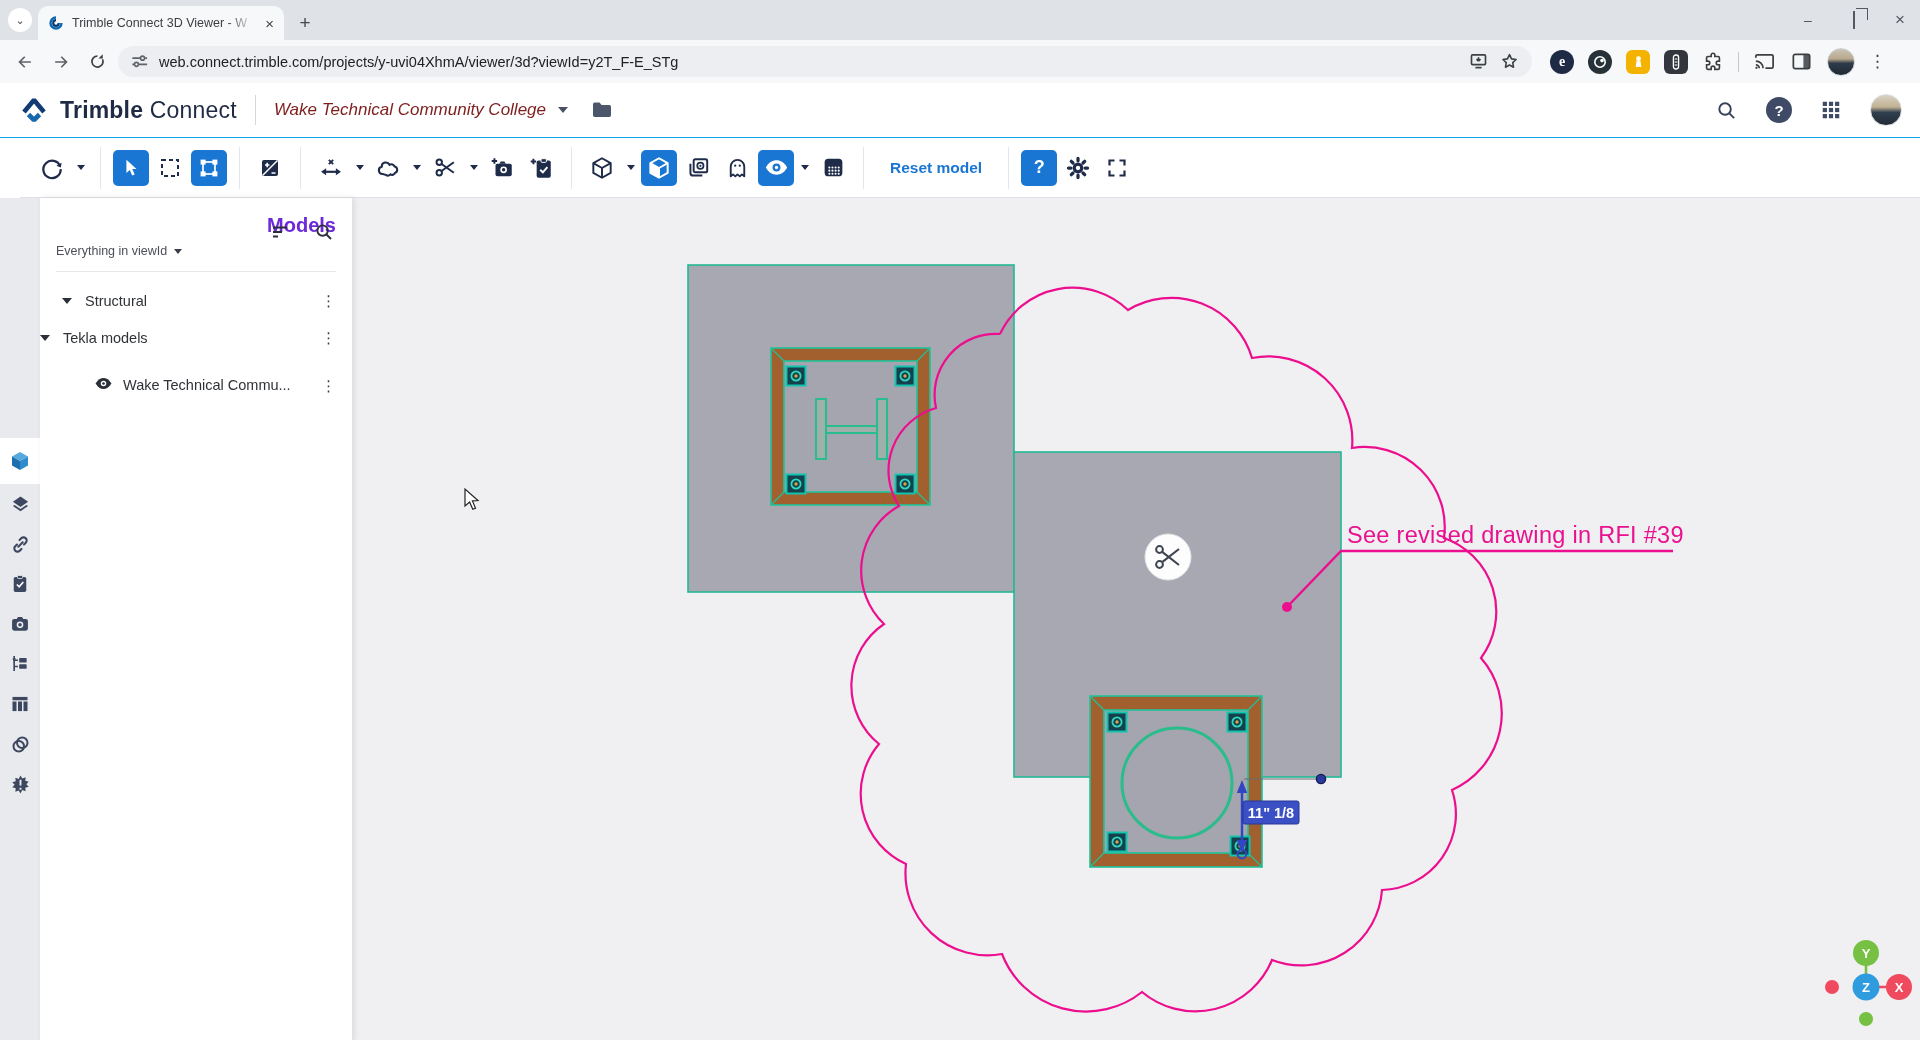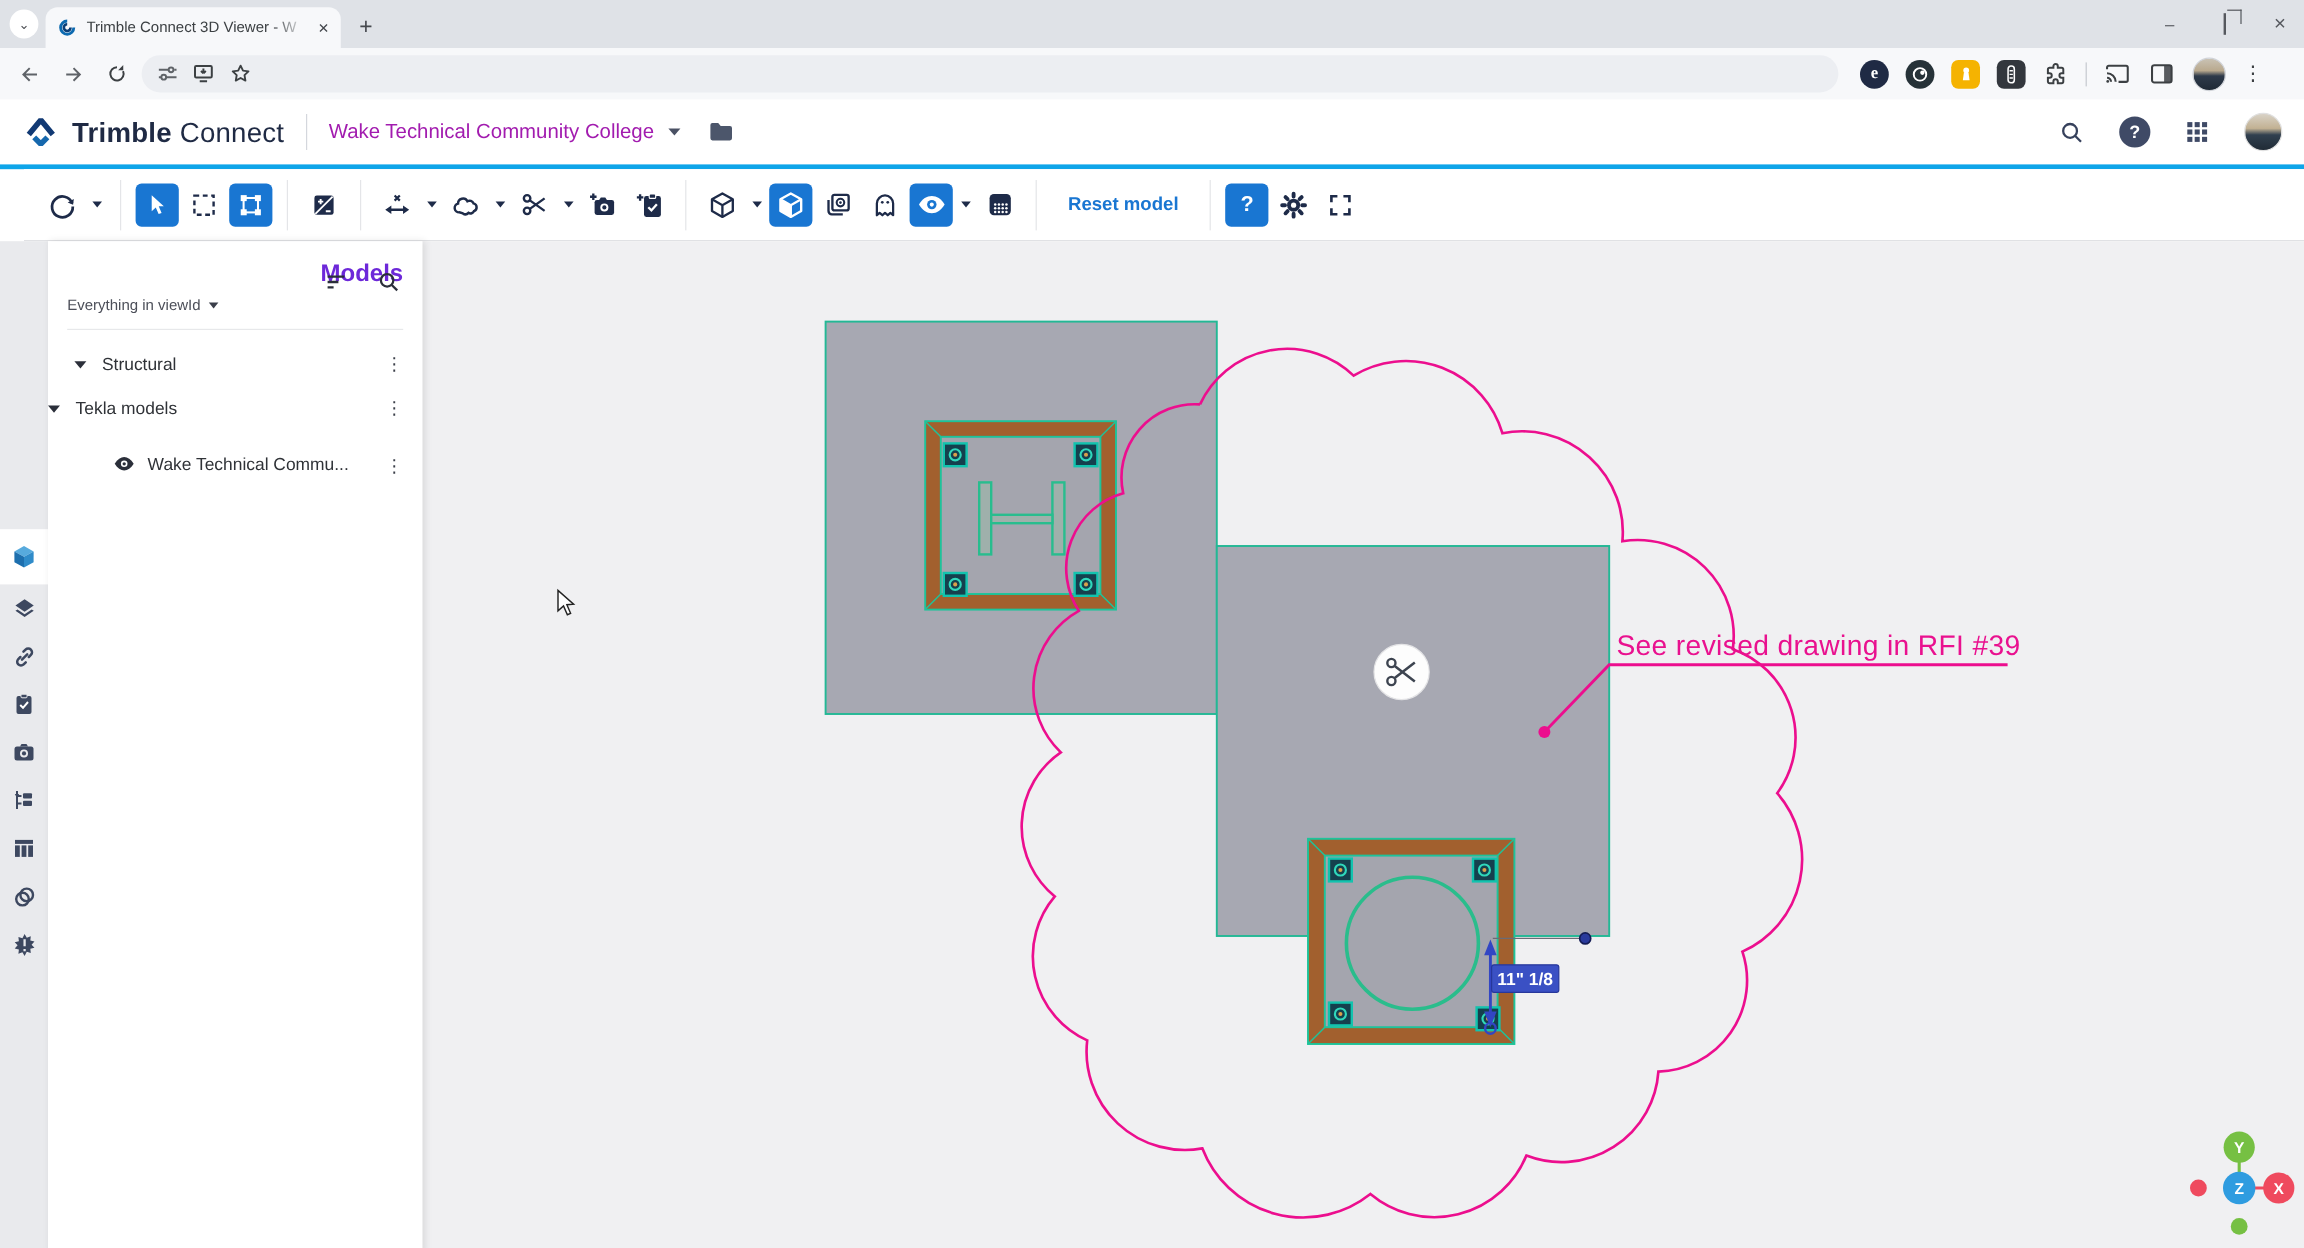--- a/index.html
+++ b/index.html
@@ -25,26 +25,26 @@
   .navbtn{width:30px;height:30px;display:flex;align-items:center;justify-content:center;border-radius:50%;}
   .omnibox{flex:1;max-width:1390px;height:31px;background:#eceef2;border-radius:16px;display:flex;
       align-items:center;padding:0 12px;gap:10px;}
   .url-text{flex:1;font-size:14.5px;color:#202124;white-space:nowrap;overflow:hidden;}
   .extrow{display:flex;align-items:center;gap:14px;margin-left:12px;margin-right:4px;}
   .extbadge{width:24px;height:24px;border-radius:6px;display:flex;align-items:center;justify-content:center;}
   .ext-sep{width:1px;height:20px;background:#c5c9cf;}
   .avatar-sm{width:26px;height:26px;border-radius:50%;
       background:linear-gradient(180deg,#c9c2b4 0%,#b9a98e 38%,#2e3a4a 55%,#1f2935 100%);border:1px solid #d0d3d8;}
   
-  .appheader{height:54px;background:#fff;border-bottom:4px solid #0ea5e9;display:flex;align-items:center;padding:0 18px;}
+  .appheader{height:54px;background:#fff;border-bottom:1px solid #0ea5e9;display:flex;align-items:center;padding:0 18px;}
   .brand{display:flex;align-items:center;gap:10px;}
   .wordmark{font-size:23px;color:#1f2a44;letter-spacing:.2px;}
   .wordmark b{font-weight:700;}
   .hdr-divider{width:1px;height:30px;background:#d4d7dd;margin:0 18px;}
-  .project{font-size:17px;color:#a21caf;}
+  .project{font-size:17px;color:#7f1d1d;font-style:italic;}
   .caret-down{width:0;height:0;border-left:5px solid transparent;border-right:5px solid transparent;
       border-top:6px solid #4a5164;margin-left:12px;}
   .hdr-right{margin-left:auto;display:flex;align-items:center;gap:28px;}
   .help-circle{width:26px;height:26px;border-radius:50%;background:#3f4a66;color:#fff;display:flex;
       align-items:center;justify-content:center;font-size:15px;font-weight:700;}
   .avatar-lg{width:30px;height:30px;border-radius:50%;
       background:linear-gradient(180deg,#d8d2c6 0%,#c2b193 40%,#31404f 58%,#202b36 100%);border:1px solid #e0e0e0;}
   
   .apptoolbar{height:59px;background:#fff;border-bottom:1px solid #e0e1e4;display:flex;align-items:center;
       padding:0 14px;gap:3px;margin-left:20px;}
@@ -116,20 +116,21 @@
       </svg>
   </div>
   <div class="omnibox">
     <svg width="19" height="19" viewBox="0 0 20 20">
       <g stroke="#5f6368" stroke-width="1.7" fill="none">
         <path d="M2.5 6.5h9M16 6.5h2M2.5 13h2M9.5 13h8.5"></path>
         <circle cx="13.2" cy="6.5" r="2.1"></circle>
           <circle cx="6.8" cy="13" r="2.1"></circle>
       </g>
     </svg>
+    <span class="url-text">web.connect.trimble.com/projects/y-uvi04XhmA/viewer/3d?viewId=y2T_F-E_STg</span>
     <svg width="21" height="21" viewBox="0 0 24 24">
       <g fill="none" stroke="#3c4043" stroke-width="1.9">
           <rect x="4" y="4.5" width="16" height="11" rx="1.2"></rect>
           <path d="M8.5 19h7"></path>
         </g>
       <path d="M12 7v4.6M12 11.6l2.3-2.3M12 11.6 9.7 9.3" stroke="#3c4043" stroke-width="1.9" fill="none"></path>
     </svg>
     <svg width="21" height="21" viewBox="0 0 24 24">
       <path d="M12 4.2l2.3 4.8 5.2.7-3.8 3.6.9 5.2L12 16l-4.6 2.5.9-5.2L4.5 9.7l5.2-.7z" fill="none" stroke="#3c4043" stroke-width="1.8" stroke-linejoin="round"></path>
     </svg>

